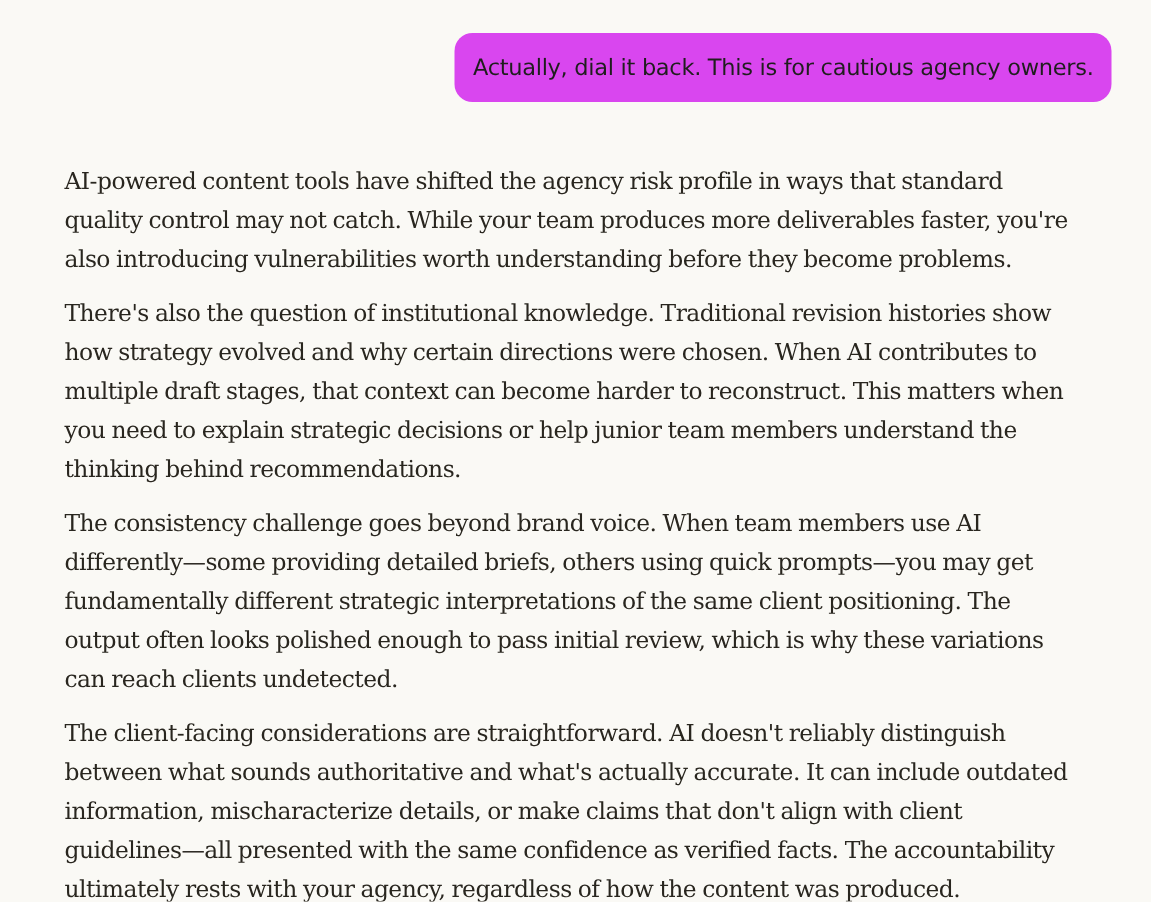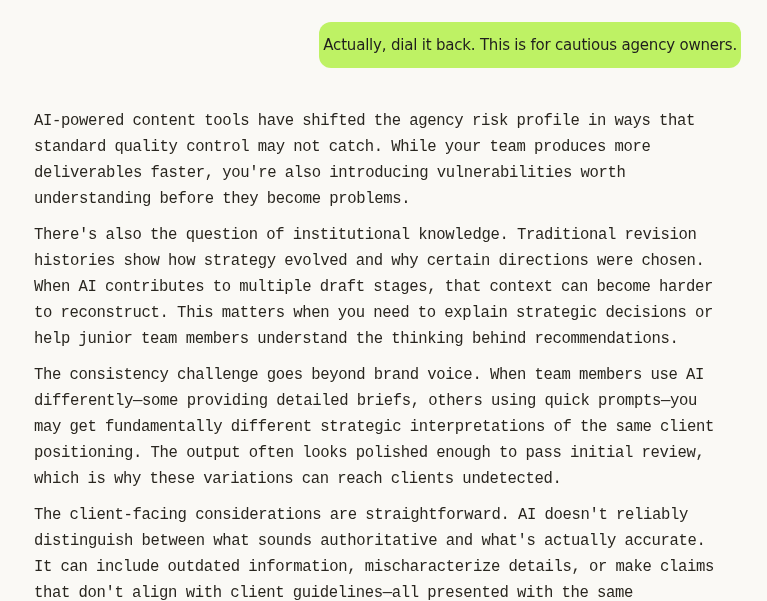--- a/index.html
+++ b/index.html
@@ -16,23 +16,23 @@
       height: 601px;
     }
     .user-row {
       position: absolute;
       top: 22px;
       right: 26px;
       display: flex;
       justify-content: flex-end;
     }
     .user-bubble {
-      background: #bef264;
+      background: #d946ef;
       border-radius: 12px;
-      padding: 0 4px;
+      padding: 0 12px;
       height: 46px;
       display: flex;
       align-items: center;
       font-family: "DejaVu Sans", sans-serif;
       font-size: 15px;
       color: #1f1e1d;
       white-space: nowrap;
       letter-spacing: -0.2px;
     }
     .assistant {
@@ -41,22 +41,21 @@
       left: 31px;
       width: 690px;
       font-family: "DejaVu Serif", serif;
       font-size: 15.6px;
       line-height: 26px;
       color: #29261f;
       letter-spacing: -0.35px;
       word-spacing: -0.5px;
     }
     .assistant p {
-      margin: 0 0 10px 3px;
-      font-family: Liberation Mono, monospace;
+      margin: 0 0 10px 12px;
     }
   </style>
 </head>
 <body>
 
 <div class="chat">
   <div class="user-row">
     <div class="user-bubble">
       <span>Actually, dial it back. This is for cautious agency owners.</span>
     </div>

